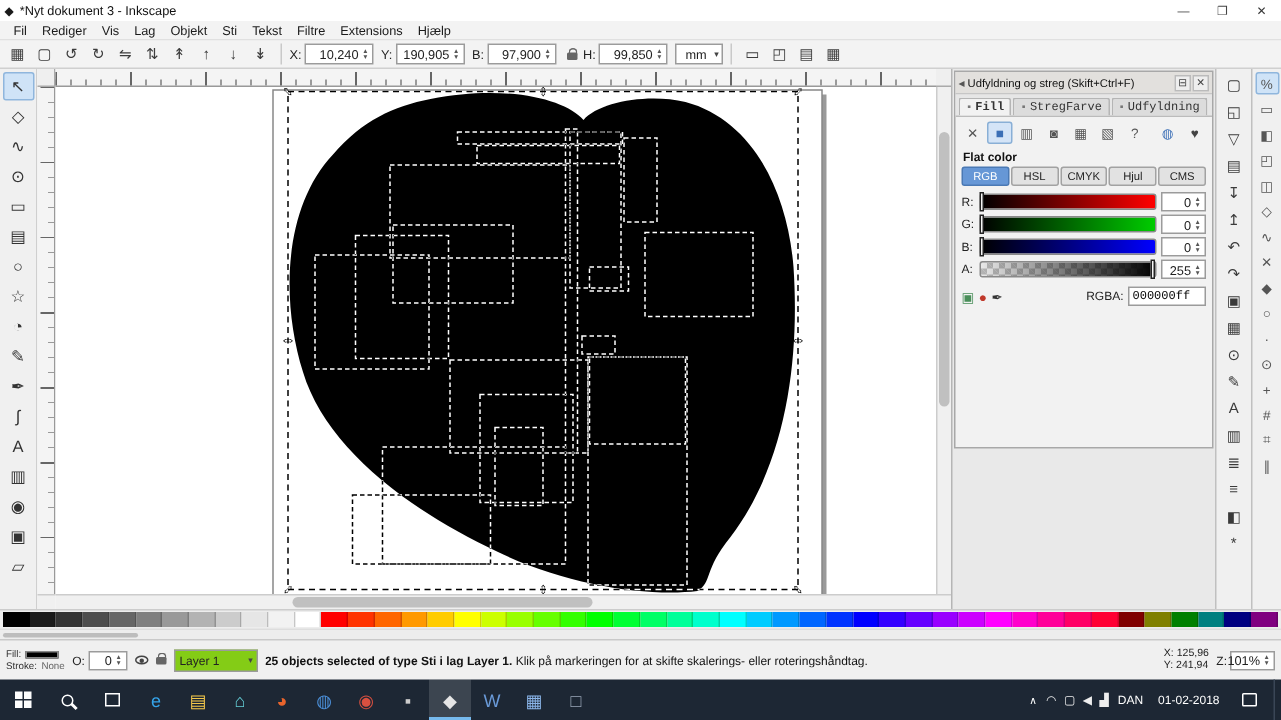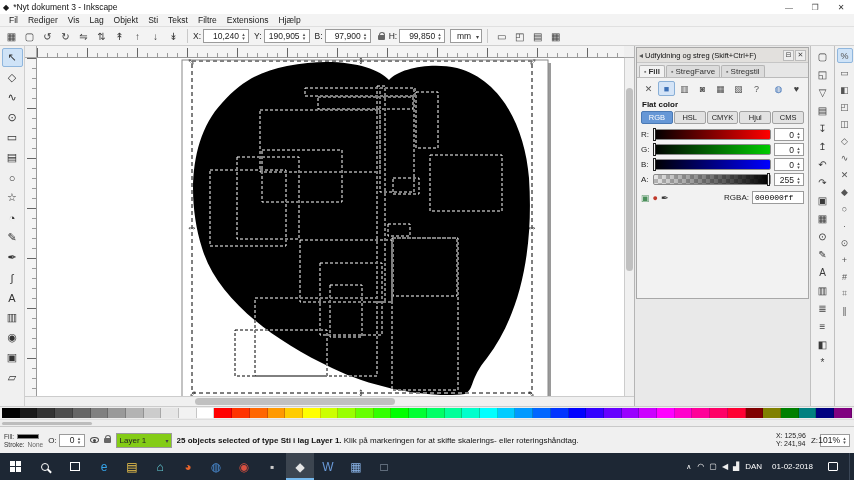--- a/index.html
+++ b/index.html
@@ -71,21 +71,21 @@
 
   
   .dock { width:176px; background:#e9e9e9; border-left:1px solid #b5b5b5; display:flex; flex-direction:column; }
   .dialog { margin:1px; border:1px solid #a8a8a8; background:#f2f2f2; height:252px; display:flex; flex-direction:column; }
   .dlg-header { height:15px; background:#e2e0dd; border-bottom:1px solid #c6c6c6; display:flex; align-items:center; padding:0 2px; gap:2px; }
   .dlg-arrow { font-size:8px; color:#555; }
   .dlg-title { flex:1; font-size:7.5px; color:#111; white-space:nowrap; overflow:hidden; }
   .dlg-hbtns { display:flex; gap:1px; }
   .hb { width:11px; height:11px; font-size:7px; color:#444; display:flex; align-items:center; justify-content:center; border:1px solid #bbb; background:#eee; }
   .dlg-tabs { display:flex; gap:1px; padding:2px 2px 0 2px; background:#e6e6e6; border-bottom:1px solid #bbb; }
-  .tab { display:flex; align-items:center; gap:2px; padding:1px 4px; font-size:8px; background:#dcdcdc; border:1px solid #b5b5b5; border-bottom:none; border-radius:2px 2px 0 0; color:#333; }
+  .tab { display:flex; align-items:center; gap:2px; padding:1px 4px; font-size:8px; background:#dcdcdc; border:1px solid #b5b5b5; border-bottom:none; border-radius:2px 2px 0 0; color:#333;font-family:Liberation Mono, monospace; }
   .tab.active { background:#f2f2f2; font-weight:bold; }
   .tab-glyph { font-size:7px; color:#777; }
   .paint-row { display:flex; align-items:center; padding:3px 3px 1px 3px; }
   .pgroup { display:flex; gap:1px; }
   .pbtn { width:17px; height:15px; display:flex; align-items:center; justify-content:center; font-size:9px; border:1px solid transparent; border-radius:2px; }
   .pbtn.active { background:#d4e4f7; border-color:#89afd6; }
   .mode-label { font-size:8px; font-weight:bold; padding:3px 5px 2px 5px; color:#111; }
   .space-tabs { display:flex; gap:1px; padding:0 4px 3px 4px; }
   .stab { flex:1; height:13px; display:flex; align-items:center; justify-content:center; font-size:7.5px; border:1px solid #a2a2a2; background:#e2e2e2; color:#222; border-radius:2px; }
   .stab.active { background:#6697d6; border-color:#4a79b4; color:#fff; }
@@ -364,21 +364,21 @@
         <span class="tab active">
             <span class="tab-glyph">▪</span>
             <span>Fill</span>
           </span>
             <span class="tab">
             <span class="tab-glyph">▪</span>
             <span>StregFarve</span>
           </span>
             <span class="tab">
             <span class="tab-glyph">▪</span>
-            <span>Stregstil</span>
+            <span>Udfyldning</span>
           </span>
           </div>
         <div class="paint-row">
           <span class="pgroup">
 
           <button class="pbtn">
               <span style="color: rgb(85, 85, 85);">✕</span>
             </button>
               <button class="pbtn active">
               <span style="color: rgb(59, 111, 182);">■</span>

